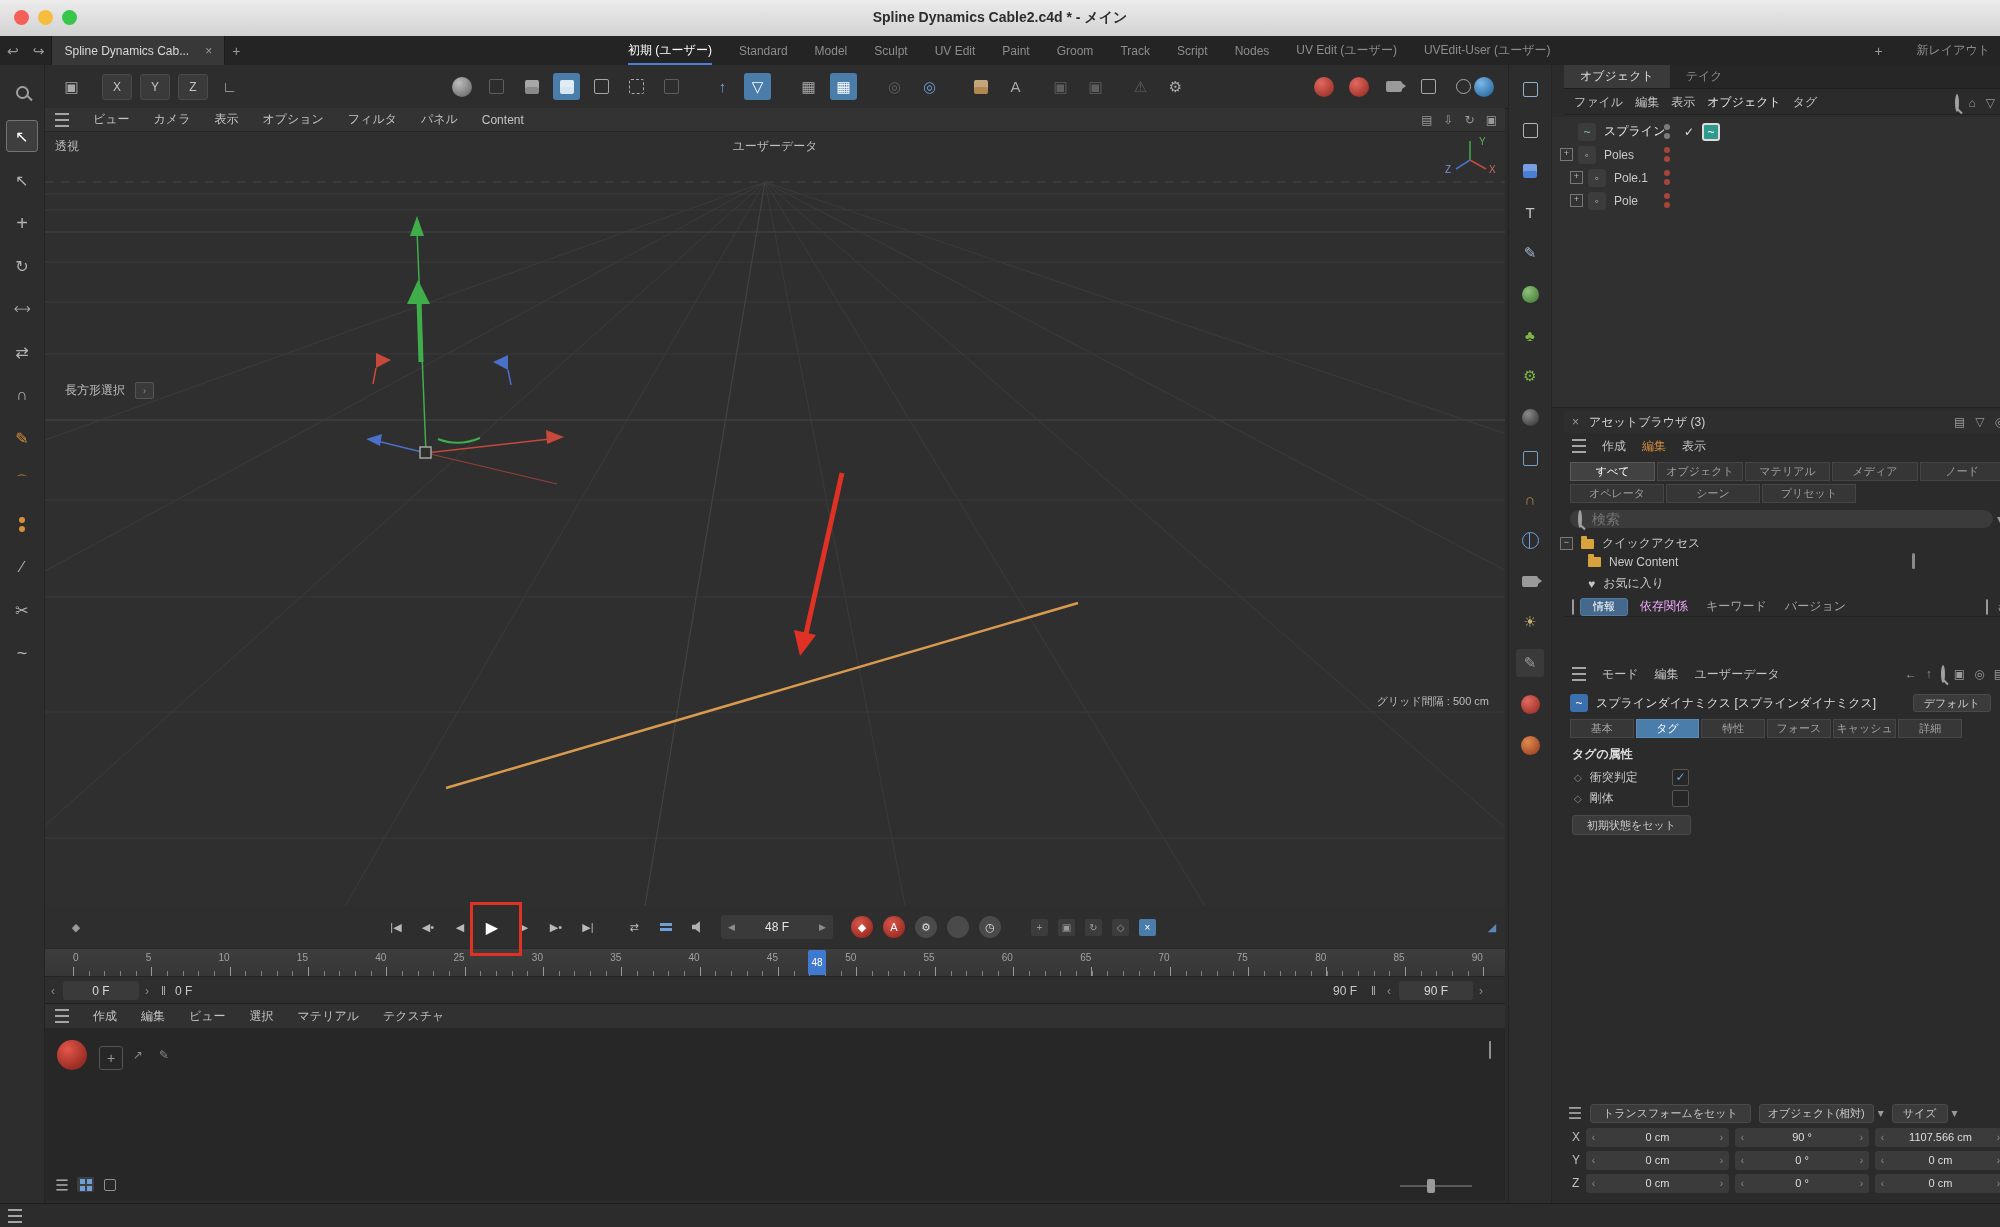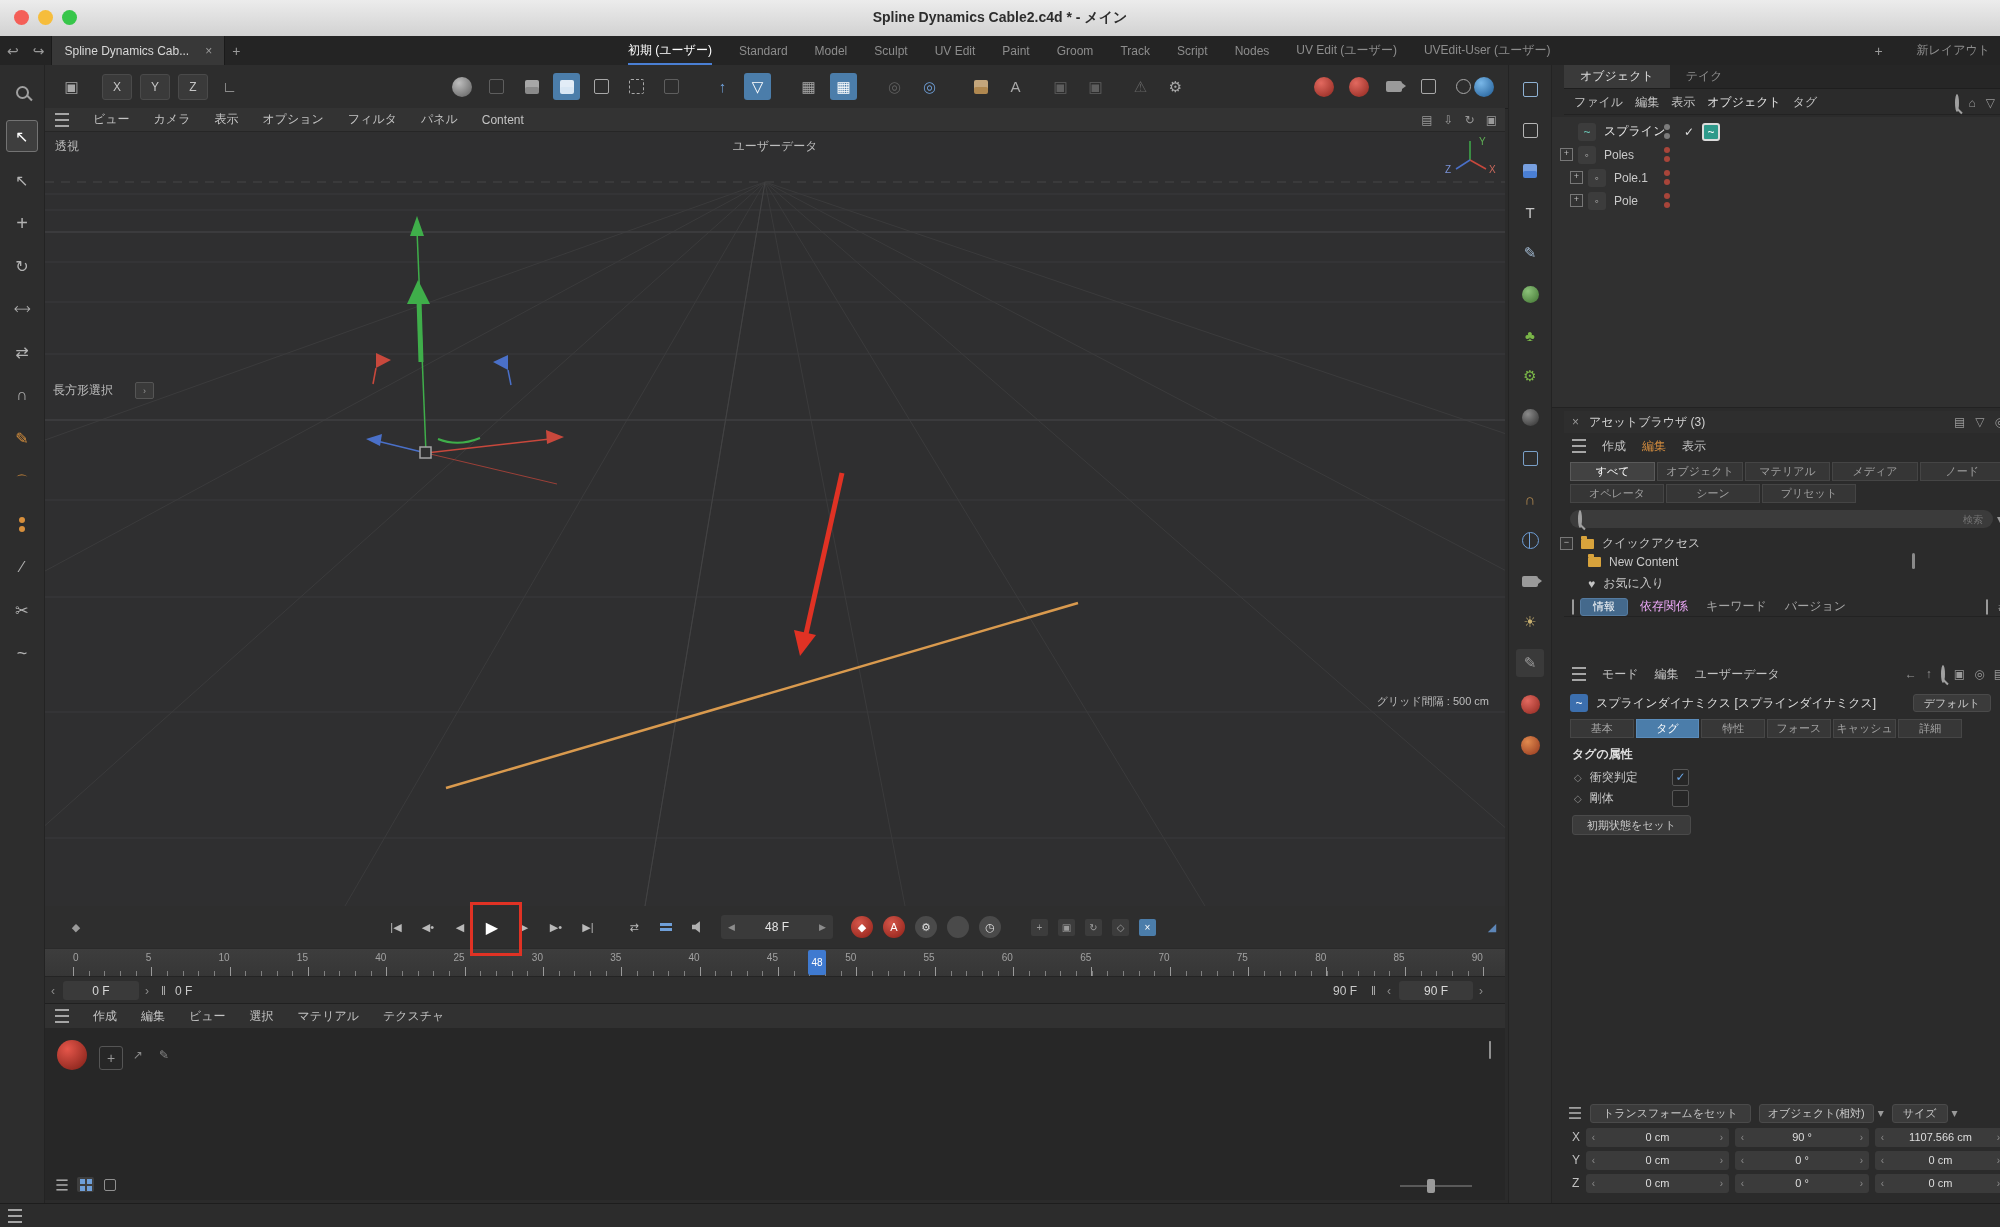--- a/index.html
+++ b/index.html
@@ -388,21 +388,21 @@
         <polygon points="755,524 771,503 749,498" fill="#e03224"></polygon>
       </g>
     </svg>
     <div class="vlabel" style="left:10px;top:6px">透視</div>
     <div class="vlabel" style="left:0;right:0;top:6px;text-align:center">
       <span>ユーザーデータ</span>
     </div>
     <div class="vlabel" style="left:1434px;top:4px;color:#5fae55;font-size:10px">Y</div>
     <div class="vlabel" style="left:1444px;top:32px;color:#c8685c;font-size:10px">X</div>
     <div class="vlabel" style="left:1400px;top:32px;color:#7a93d8;font-size:10px">Z</div>
-    <div class="vlabel" style="left:8px;top:250px">長方形選択</div>
+    <div class="vlabel" style="left:20px;top:250px">長方形選択</div>
     <span class="mini-btn" style="left:90px;top:250px">›</span>
     <div class="vlabel" style="right:16px;top:562px;font-size:11px">グリッド間隔 : 500 cm</div>
   </div>
 
   <div class="transport">
     <span class="tbtn" style="left:18px;color:#9a9a9a">◆</span>
     <div class="tflex" style="left:338px">
       <span class="tfbtn">|◀</span>
       <span class="tfbtn">◀•</span>
       <span class="tfbtn">◀</span>
@@ -640,21 +640,21 @@
       <span class="abtab">ノード</span>
     </div>
     <div class="rp-row" style="top:418px;height:20px;padding:0 6px;width:300px">
       <span class="abtab">オペレータ</span>
       <span class="abtab">シーン</span>
       <span class="abtab">プリセット</span>
     </div>
     <div class="rp-row" style="top:444px;height:20px;padding:0 6px">
       <span style="flex:1;height:18px;background:#3b3b3b;border-radius:9px;display:flex;align-items:center;gap:8px;padding:0 8px">
         <span><span class="mag" style="transform:scale(.8)"></span></span>
-        <input style="background: transparent; border: none; outline: none; color: rgb(204, 204, 204); font-size: 10px; width: 100%; font-family: inherit; text-align: right;" placeholder="検索">
+        <input style="background: transparent; border: none; outline: none; color: rgb(204, 204, 204); font-size: 14px; width: 100%; font-family: inherit;" placeholder="検索">
       </span>
       <span style="color:#9a9a9a;padding:0 4px">▾</span>
     </div>
     <div class="abs" style="left:0;top:468px;width:449px;height:62px">
       <div style="position:absolute;top:2px;left:8px;display:flex;gap:8px;align-items:center">
         <span class="exp">−</span>
         <span class="folder"></span>
         <span>クイックアクセス</span>
       </div>
       <div style="position:absolute;top:22px;left:36px;display:flex;gap:8px;align-items:center">

